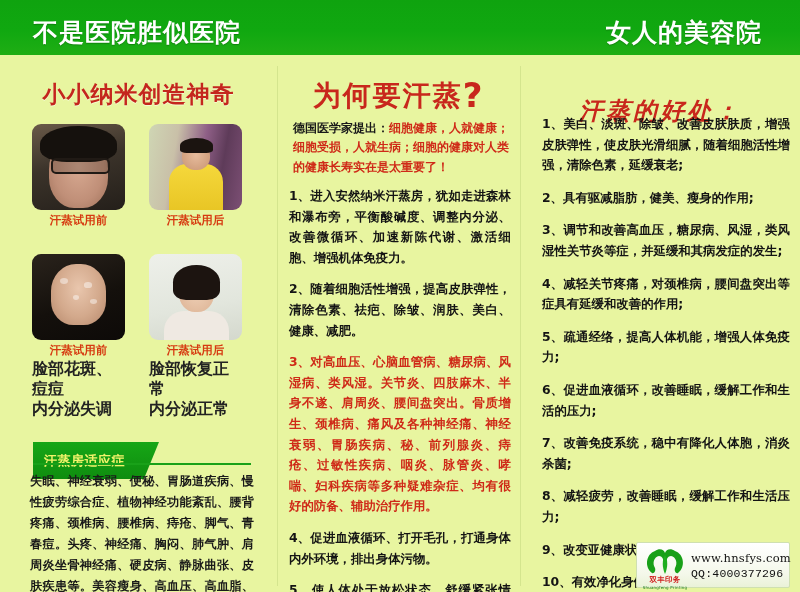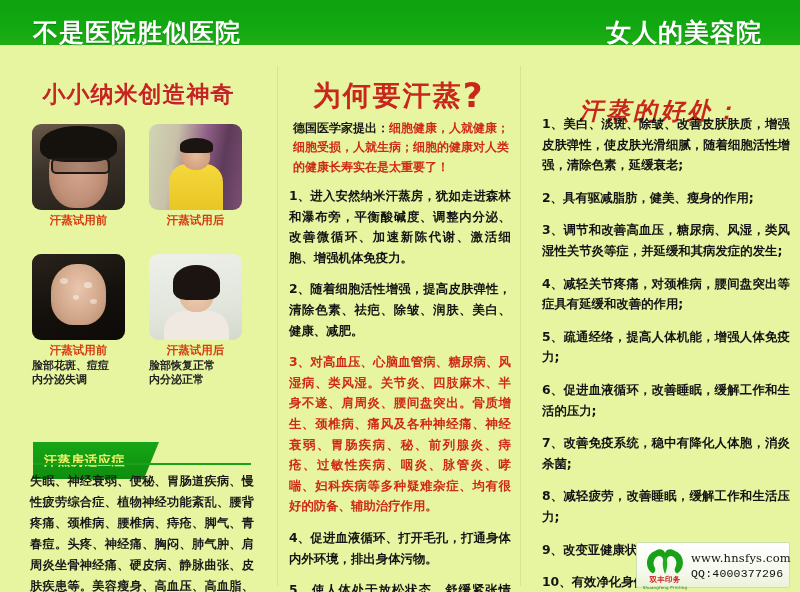--- a/index.html
+++ b/index.html
@@ -9,21 +9,21 @@
     font-family:"DejaVu Sans","Liberation Sans",sans-serif;
     overflow:hidden;
     position:relative;
   }
   #poster{
     position:absolute;inset:0;
     background:#e8f5a0;
   }
   
   .header-band{
-    position:absolute;left:0;top:0;width:800px;height:45px;
+    position:absolute;left:0;top:0;width:800px;height:55px;
     background:#12a312;
     background:linear-gradient(180deg,#0fa30f 0%,#10a810 55%,#1fae14 100%);
   }
   .header-band .ht{
     position:absolute;top:16px;
     color:#ffffff;
     font-size:25px;
     font-weight:700;
     letter-spacing:1px;
     white-space:nowrap;
@@ -55,21 +55,21 @@
   .pcell.b{left:117px;}
   .pimg{
     width:93px;height:86px;border-radius:9px;overflow:hidden;position:relative;
     background:#4a4236;
   }
   .pcap{
     margin-top:3px;text-align:center;color:#d63a10;font-size:11.5px;font-weight:700;
     white-space:nowrap;
   }
   .pcap2{
-    margin-top:1px;text-align:left;color:#222;font-size:11px;line-height:1.25;
+    margin-top:1px;text-align:left;color:#222;font-size:16px;line-height:1.25;
     font-weight:600;
   }
   
   .ph-a{background:linear-gradient(165deg,#6a5a49 0%,#3b332a 45%,#241f1a 100%);}
   .ph-a .face{position:absolute;left:18%;top:14%;width:64%;height:84%;border-radius:46% 46% 42% 42%;
     background:radial-gradient(ellipse at 50% 42%,#d8aa92 0%,#c08f78 60%,#9d7059 100%);}
   .ph-a .hair{position:absolute;left:9%;top:2%;width:82%;height:42%;border-radius:50% 50% 35% 35%;
     background:#15110d;}
   .ph-a .glass{position:absolute;left:20%;top:40%;width:60%;height:13%;
     border:2px solid #201a15;border-radius:5px;background:rgba(40,30,25,.25);}

